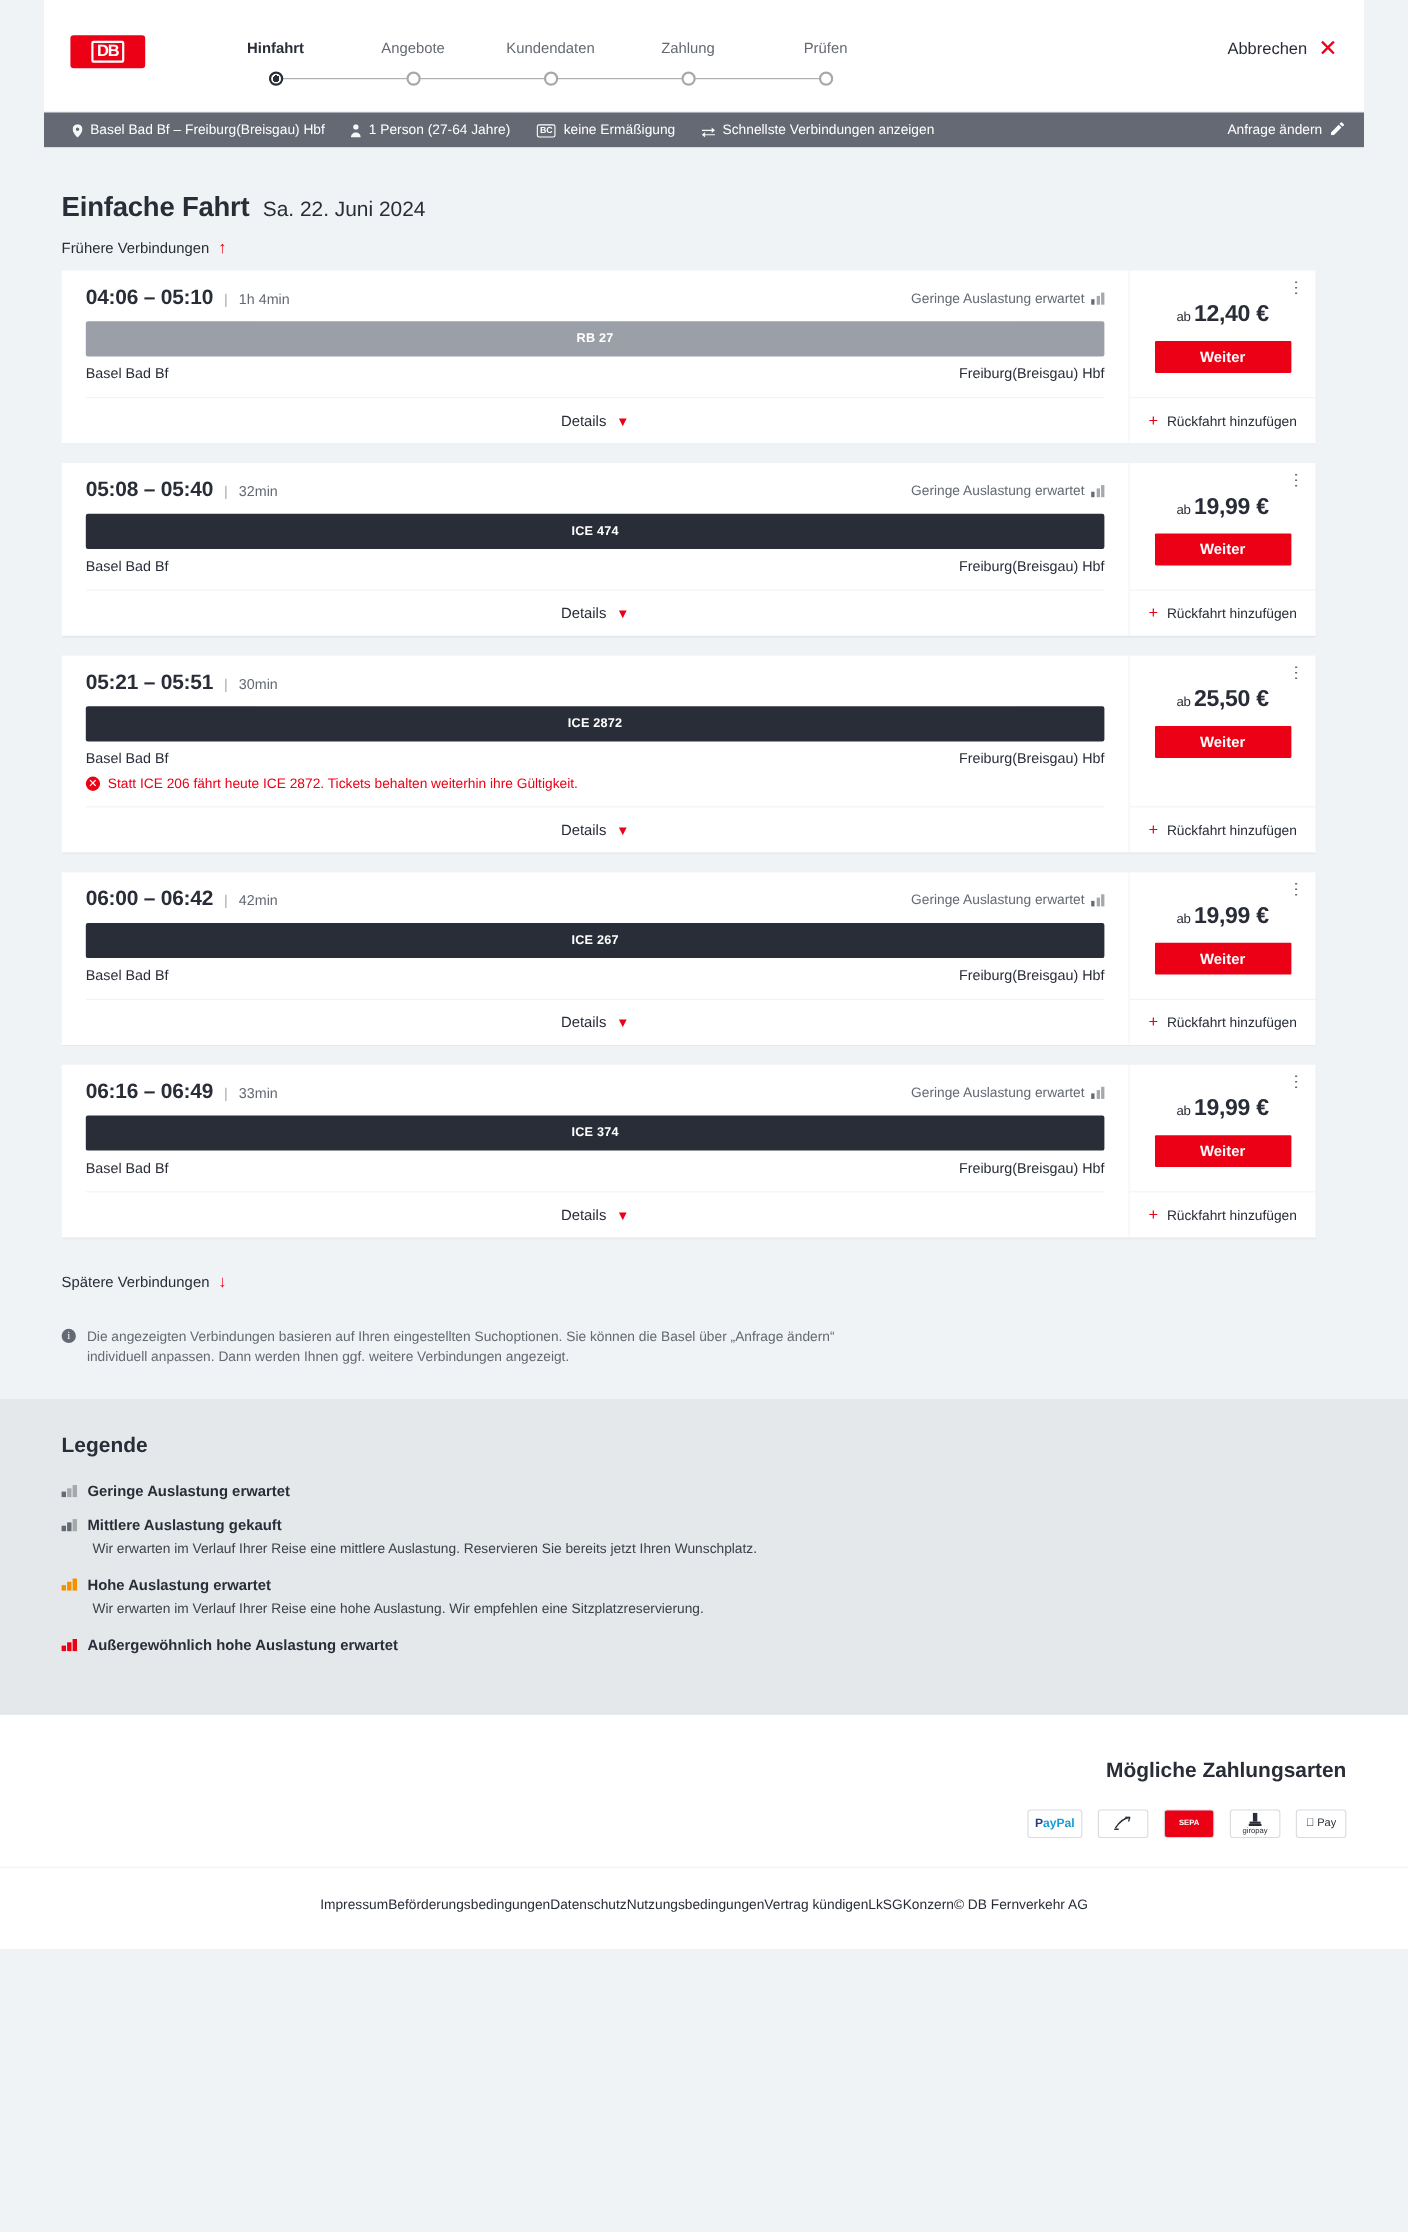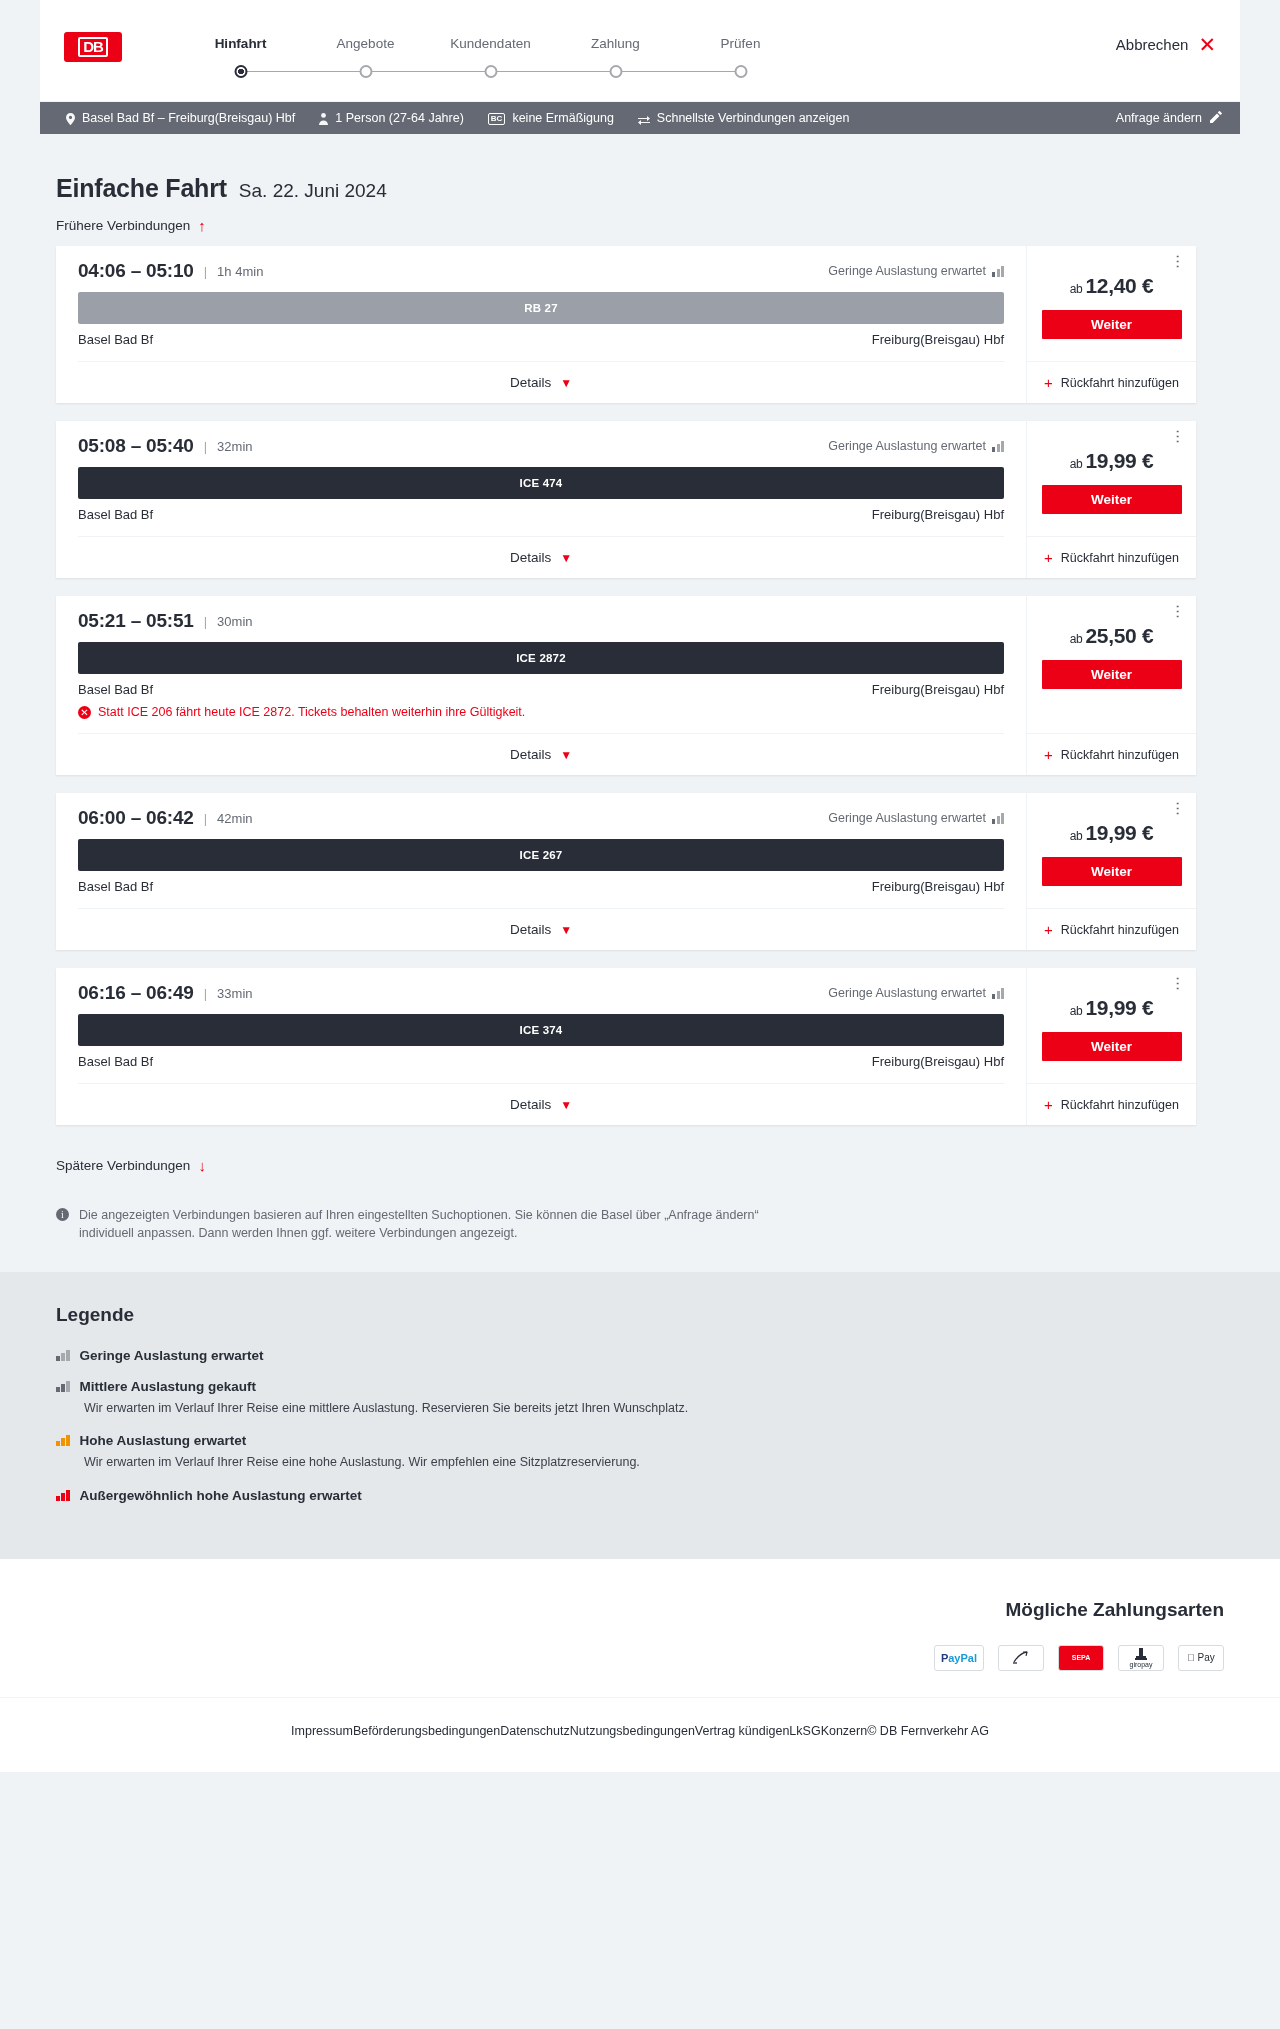--- a/index.html
+++ b/index.html
@@ -17,21 +17,21 @@
   .header {
     background: #fff;
     margin: 0 40px;
     padding: 14px 24px 22px 24px;
     display: flex;
     align-items: flex-start;
     position: relative;
     border-bottom: 1px solid #f0f3f5;
   }
   .db-logo {
-    width: 58px; height: 30px;
+    width: 68px; height: 30px;
     background: #ec0016;
     border-radius: 3px;
     display: flex; align-items: center; justify-content: center;
     color: #fff; font-weight: bold; font-size: 19px;
     letter-spacing: -1px;
     margin-top: 18px;
   }
   .db-logo .inner {
     border: 2px solid #fff;
     border-radius: 2px;
@@ -228,21 +228,21 @@
   .price-area {
     flex: 1;
     padding: 28px 14px 0 14px;
     text-align: center;
   }
   .price { font-size: 21px; font-weight: bold; letter-spacing: -0.3px; }
   .price .ab { font-size: 12px; font-weight: normal; margin-right: 3px; }
   .weiter {
     display: block;
     margin: 12px auto 0 auto;
-    width: 140px; height: 29px;
+    width: 124px; height: 29px;
     background: #ec0016;
     color: #fff;
     border: none;
     font-size: 13.5px;
     font-family: inherit;
     font-weight: bold;
     cursor: pointer;
     border-radius: 1px;
   }
   .return-row {

